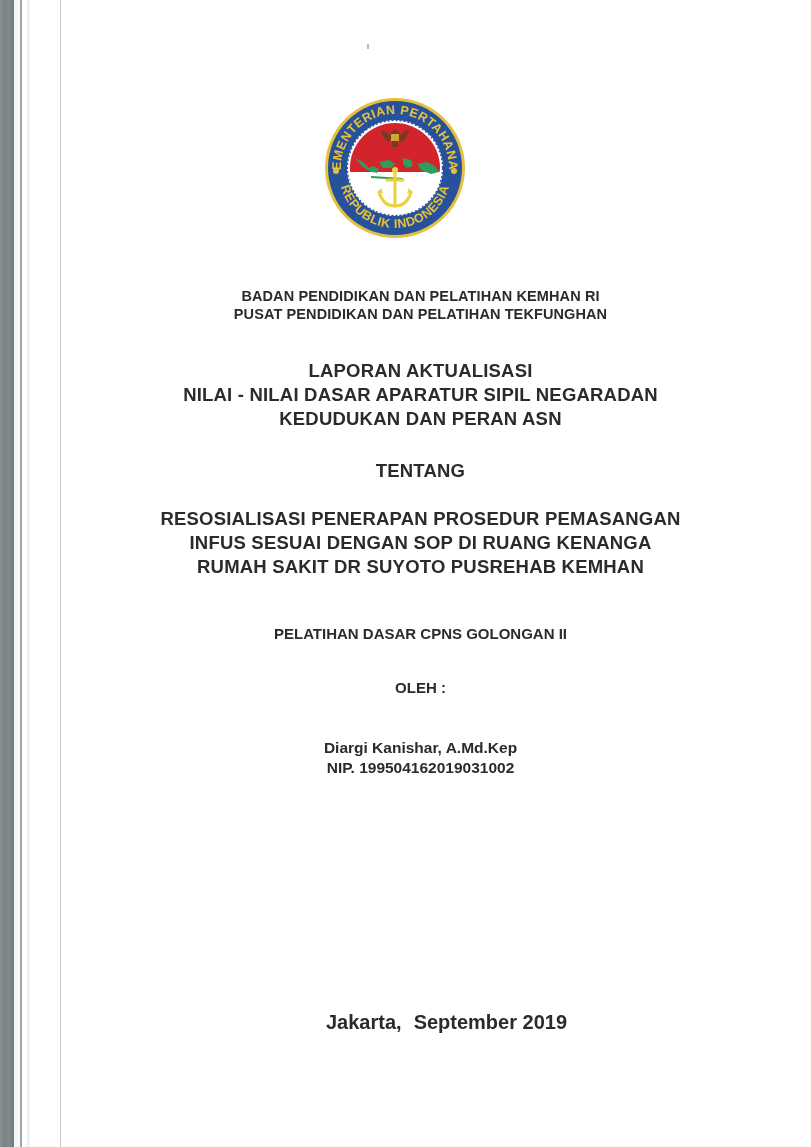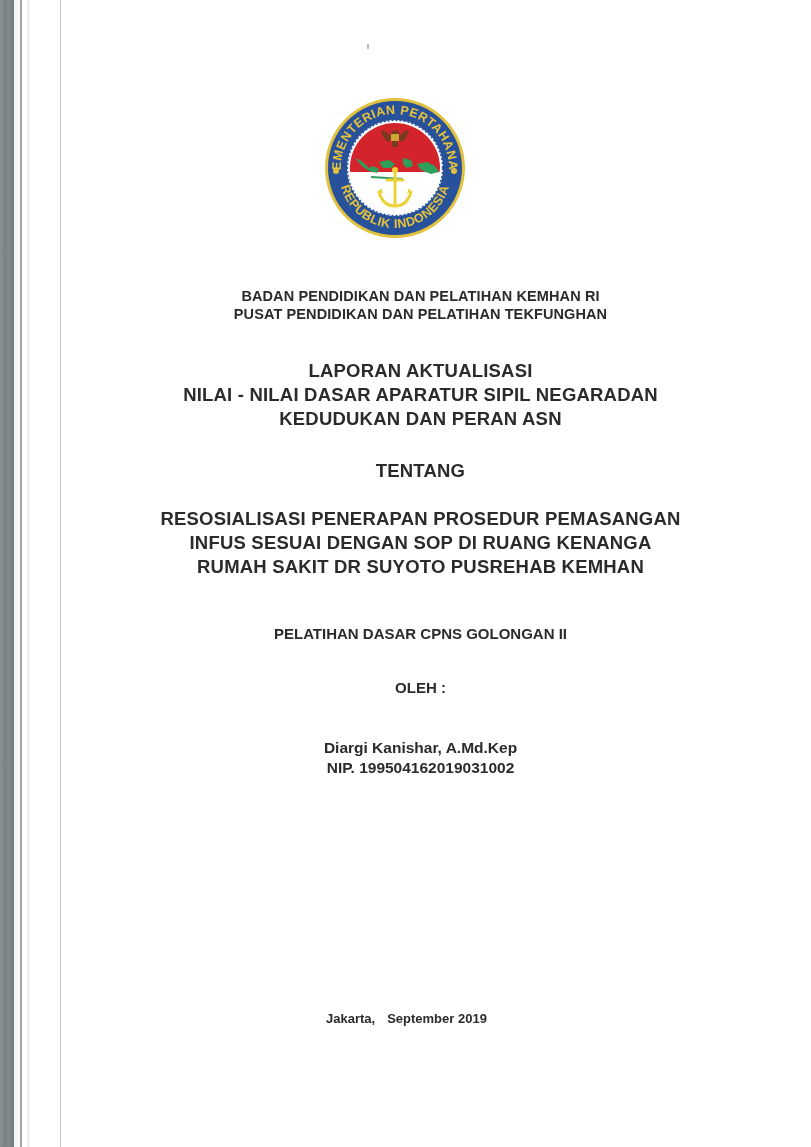--- a/index.html
+++ b/index.html
@@ -94,21 +94,21 @@
     .title { font-size: 18.5px; letter-spacing: 0.2px; }
     .topic { font-size: 18.5px; letter-spacing: 0.2px; }
     .sub { font-size: 15px; }
     .author { font-size: 15.5px; }
 
     .place-date {
       position: absolute;
       top: 1011px;
       left: 326px;
       font-weight: bold;
-      font-size: 13px;
+      font-size: 20px;
       white-space: nowrap;
       color: #2b2b2b;
     }
     .place-date span.gap { display: inline-block; width: 12px; }
   </style>
 </head>
 <body>
 
 <div class="page">
 

